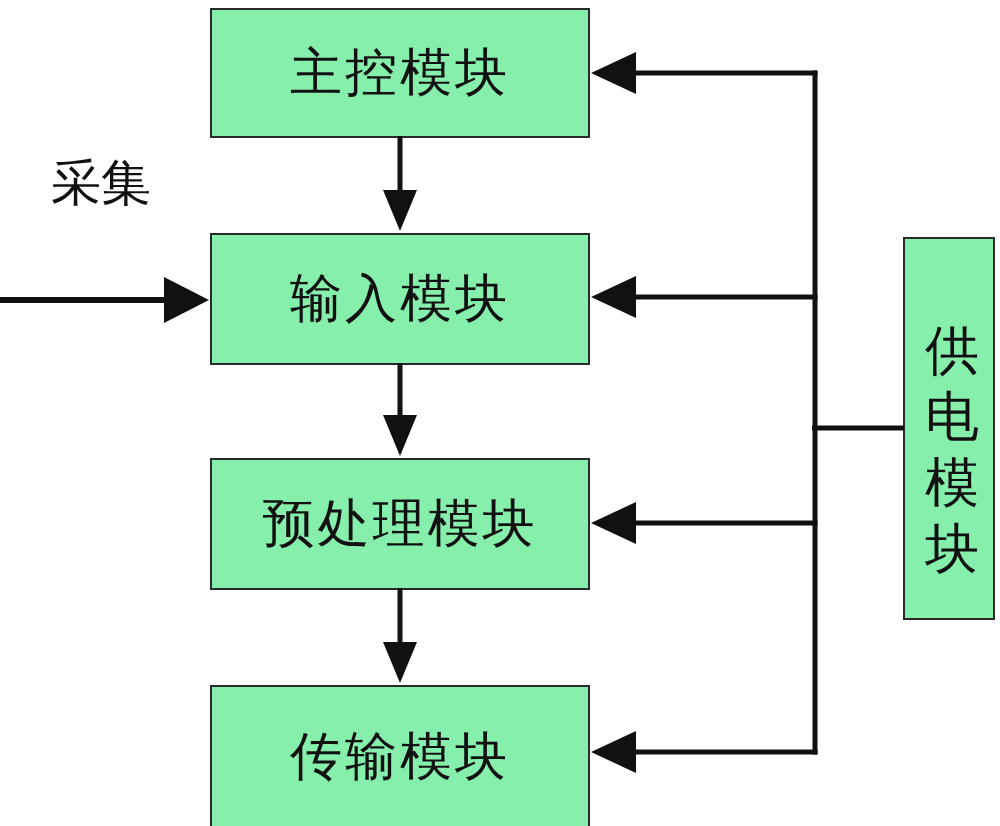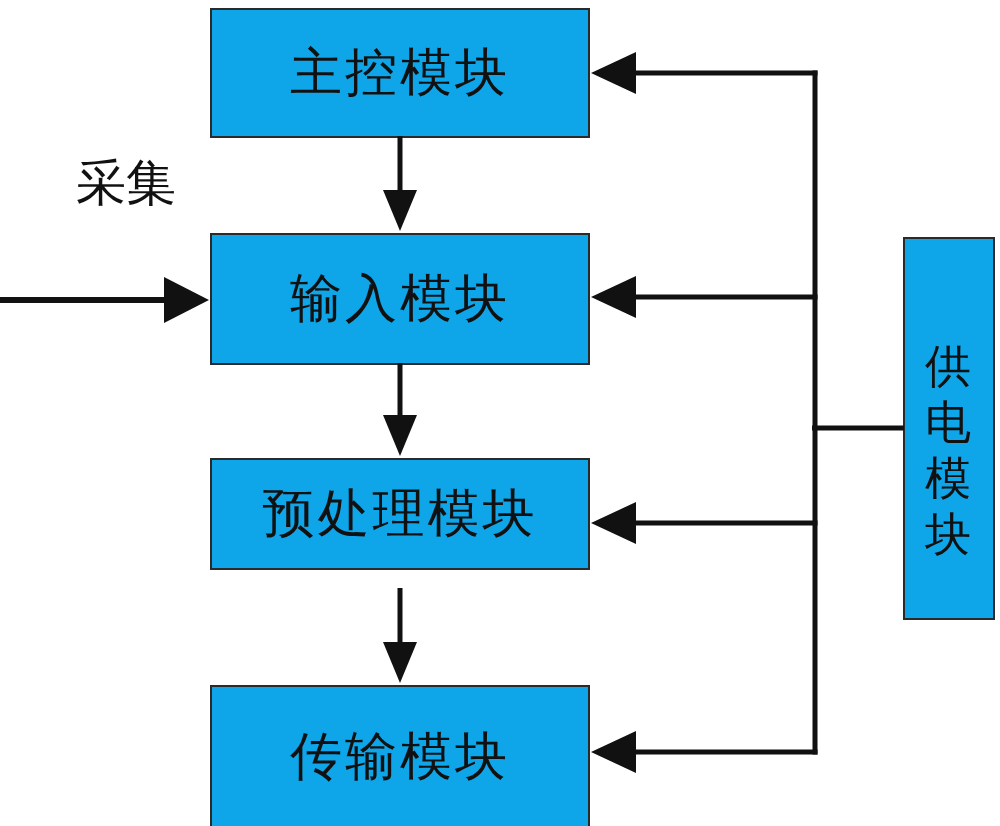--- a/index.html
+++ b/index.html
@@ -12,56 +12,56 @@
     width: 1000px;
     height: 826px;
     background: #ffffff;
     font-family: "Liberation Serif", "DejaVu Serif", serif;
     color: #111111;
     overflow: hidden;
   }
   .node {
     position: absolute;
     border: 2.5px solid #2a2a2a;
-    background: #0ea5e9;
+    background: #86efac;
     display: flex;
     align-items: center;
     justify-content: center;
     box-sizing: border-box;
     z-index: 1;
   }
   .node-label {
     font-size: 52px;
     letter-spacing: 3px;
     color: #111111;
     white-space: nowrap;
   }
   .node-main    { left: 210px; top:   8px; width: 380px; height: 130px; }
   .node-input   { left: 210px; top: 233px; width: 380px; height: 132px; }
-  .node-preproc { left: 210px; top: 458px; width: 380px; height: 112px; }
+  .node-preproc { left: 210px; top: 458px; width: 380px; height: 132px; }
   .node-trans   { left: 210px; top: 685px; width: 380px; height: 144px; }
   .node-power   { left: 903px; top: 237px; width:  92px; height: 383px; }
   .node-power .node-label {
-    font-size: 46px;
+    font-size: 54px;
     letter-spacing: 0;
     white-space: normal;
     word-break: break-all;
     width: 48px;
     line-height: 1.22;
     margin-top: 45px;
   }
   .external-label {
     position: absolute;
     left: 26px;
     top: 150px;
     width: 150px;
     font-size: 50px;
     line-height: 66px;
     color: #111111;
-    text-align: right;
+    text-align: center;
     z-index: 1;
   }
   svg.connectors {
     position: absolute;
     left: 0;
     top: 0;
     z-index: 5;
     pointer-events: none;
   }
   svg.connectors line {

